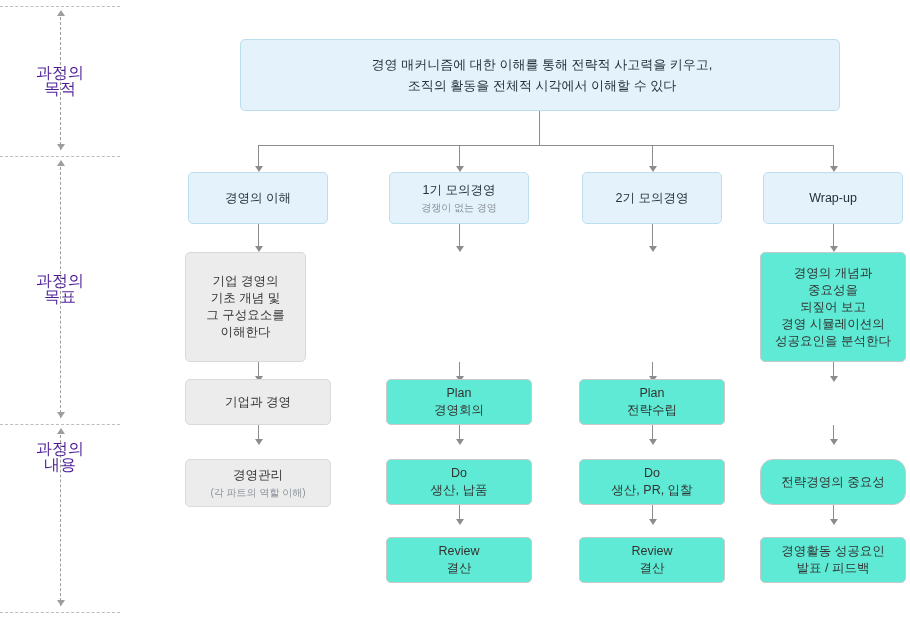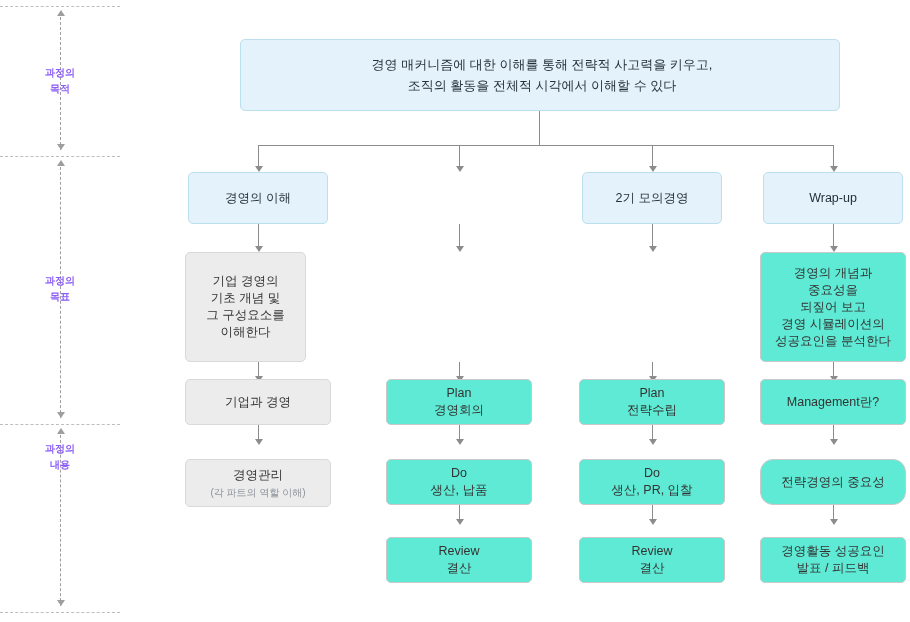--- a/index.html
+++ b/index.html
@@ -26,25 +26,24 @@
     height: 0;
   }
   .rail-vline {
     position: absolute;
     width: 0;
     border-left: 1px dashed #9e9e9e;
   }
   .rail-label {
     position: absolute;
     text-align: center;
-    font-size: 10px;
+    font-size: 16px;
     line-height: 16px;
-    color: #8b5cf6;
+    color: #4c1d95;
     white-space: pre-line;
-    font-weight: bold;
   }
   .arrow-up, .arrow-down {
     position: absolute;
     width: 0;
     height: 0;
     border-left: 4px solid transparent;
     border-right: 4px solid transparent;
   }
   .arrow-up { border-bottom: 6px solid #9e9e9e; }
   .arrow-down { border-top: 6px solid #9e9e9e; }
@@ -180,20 +179,24 @@
     <div class="main">기업과 경영</div>
   </div>
   <div class="conn-v" style="left:258px; top:425px; height:16px;"></div>
   <div class="conn-arrow" style="left:255px; top:439px;"></div>
 
   <div class="box box-gray" style="left:185px; top:459px; width:146px; height:48px;">
     <div class="main">경영관리</div>
     <div class="sub">(각 파트의 역할 이해)</div>
   </div>
 
+  <div class="box box-blue" style="left:389px; top:172px; width:140px; height:52px;">
+    <div class="main">1기 모의경영</div>
+    <div class="sub">경쟁이 없는 경영</div>
+  </div>
   <div class="conn-v" style="left:459px; top:224px; height:24px;"></div>
   <div class="conn-arrow" style="left:456px; top:246px;"></div>
 
   <div class="conn-v" style="left:459px; top:362px; height:16px;"></div>
   <div class="conn-arrow" style="left:456px; top:376px;"></div>
 
   <div class="box box-white" style="left:386px; top:379px; width:146px; height:46px;">
     <div class="main">Plan
 경영회의</div>
   </div>
@@ -249,23 +252,20 @@
   <div class="box box-white" style="left:760px; top:252px; width:146px; height:110px;">
     <div class="main">경영의 개념과
 중요성을
 되짚어 보고
 경영 시뮬레이션의
 성공요인을 분석한다</div>
   </div>
   <div class="conn-v" style="left:833px; top:362px; height:16px;"></div>
   <div class="conn-arrow" style="left:830px; top:376px;"></div>
 
-  <div class="box box-white" style="left:760px; top:379px; width:146px; height:46px;">
-    <div class="main">Management란?</div>
-  </div>
   <div class="conn-v" style="left:833px; top:425px; height:16px;"></div>
   <div class="conn-arrow" style="left:830px; top:439px;"></div>
 
   <div class="box box-white" style="left:760px; top:459px; width:146px; height:46px;border-radius:13px;">
     <div class="main">전략경영의 중요성</div>
   </div>
   <div class="conn-v" style="left:833px; top:505px; height:16px;"></div>
   <div class="conn-arrow" style="left:830px; top:519px;"></div>
 
   <div class="box box-white" style="left:760px; top:537px; width:146px; height:46px;">

